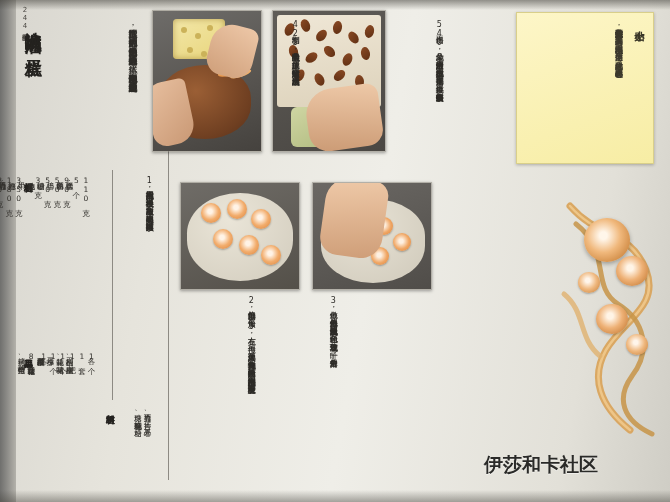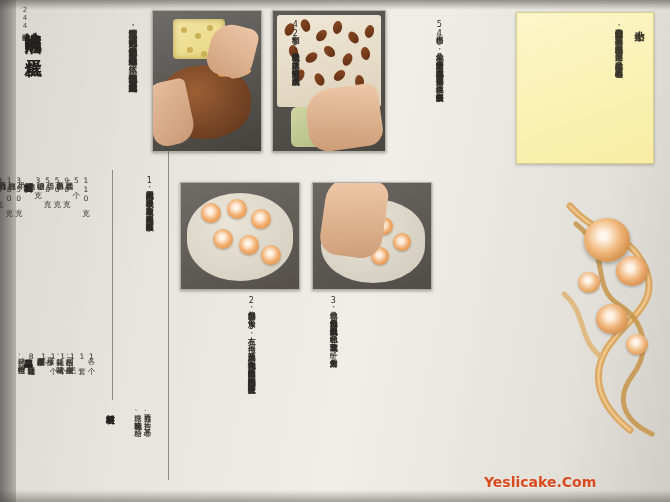--- a/index.html
+++ b/index.html
@@ -298,14 +298,14 @@
       <path d="M16,24 C52,52 30,86 58,104 C84,120 92,150 72,176 C56,198 62,220 92,234" fill="none" stroke="#c79448" stroke-width="5" stroke-linecap="round" opacity="0.85"></path>
       <path d="M4,94 C26,112 18,138 40,156" fill="none" stroke="#e0b26f" stroke-width="5" stroke-linecap="round" opacity="0.8"></path>
     </svg>
     <div class="rose-big" style="left:24px;top:18px;"></div>
     <div class="rose-mid" style="left:56px;top:56px;"></div>
     <div class="rose-sm" style="left:18px;top:72px;"></div>
     <div class="rose-mid" style="left:36px;top:104px;"></div>
     <div class="rose-sm" style="left:66px;top:134px;"></div>
   </div>
 
-  <div class="wm2">Yeslicake.Com</div>
+  <div class="wm1">伊莎和卡社区</div>
 </div>
 
 </body></html>

